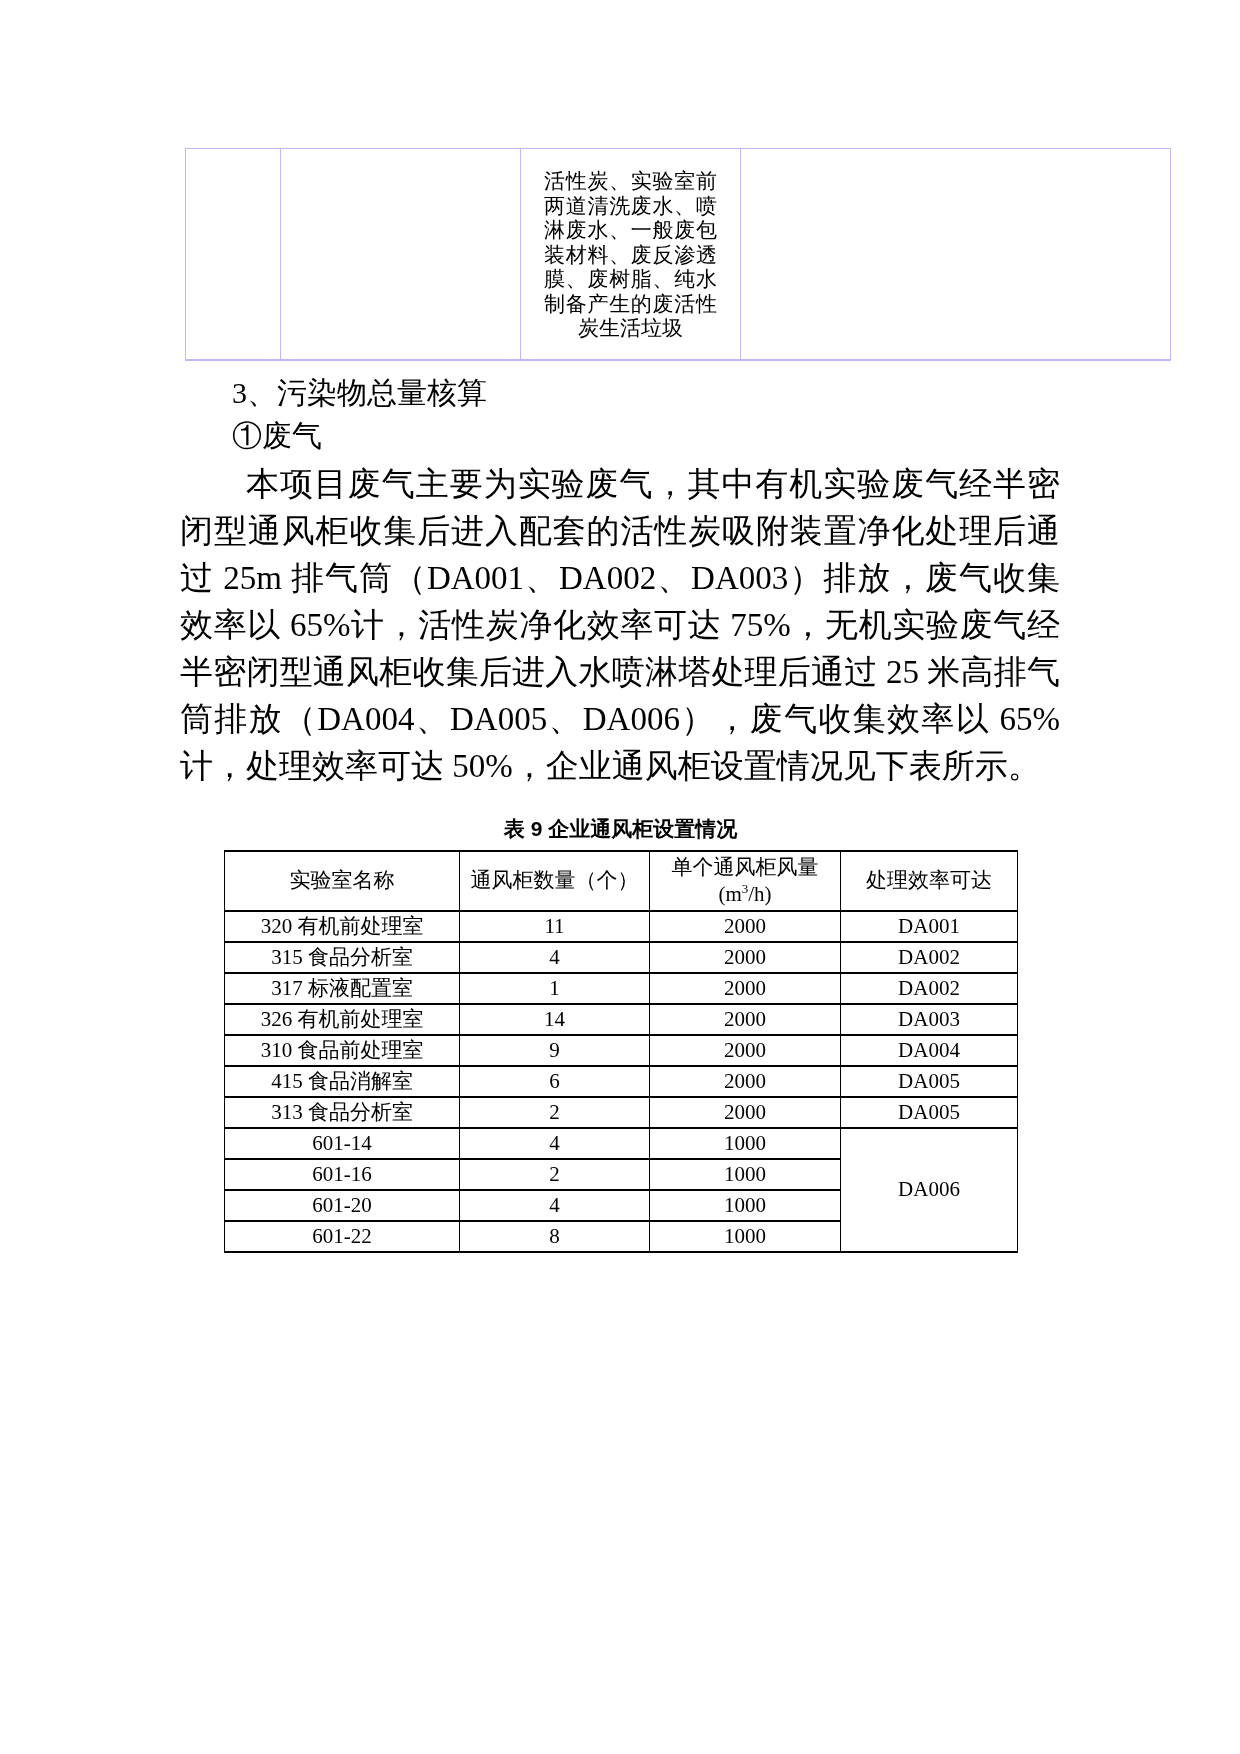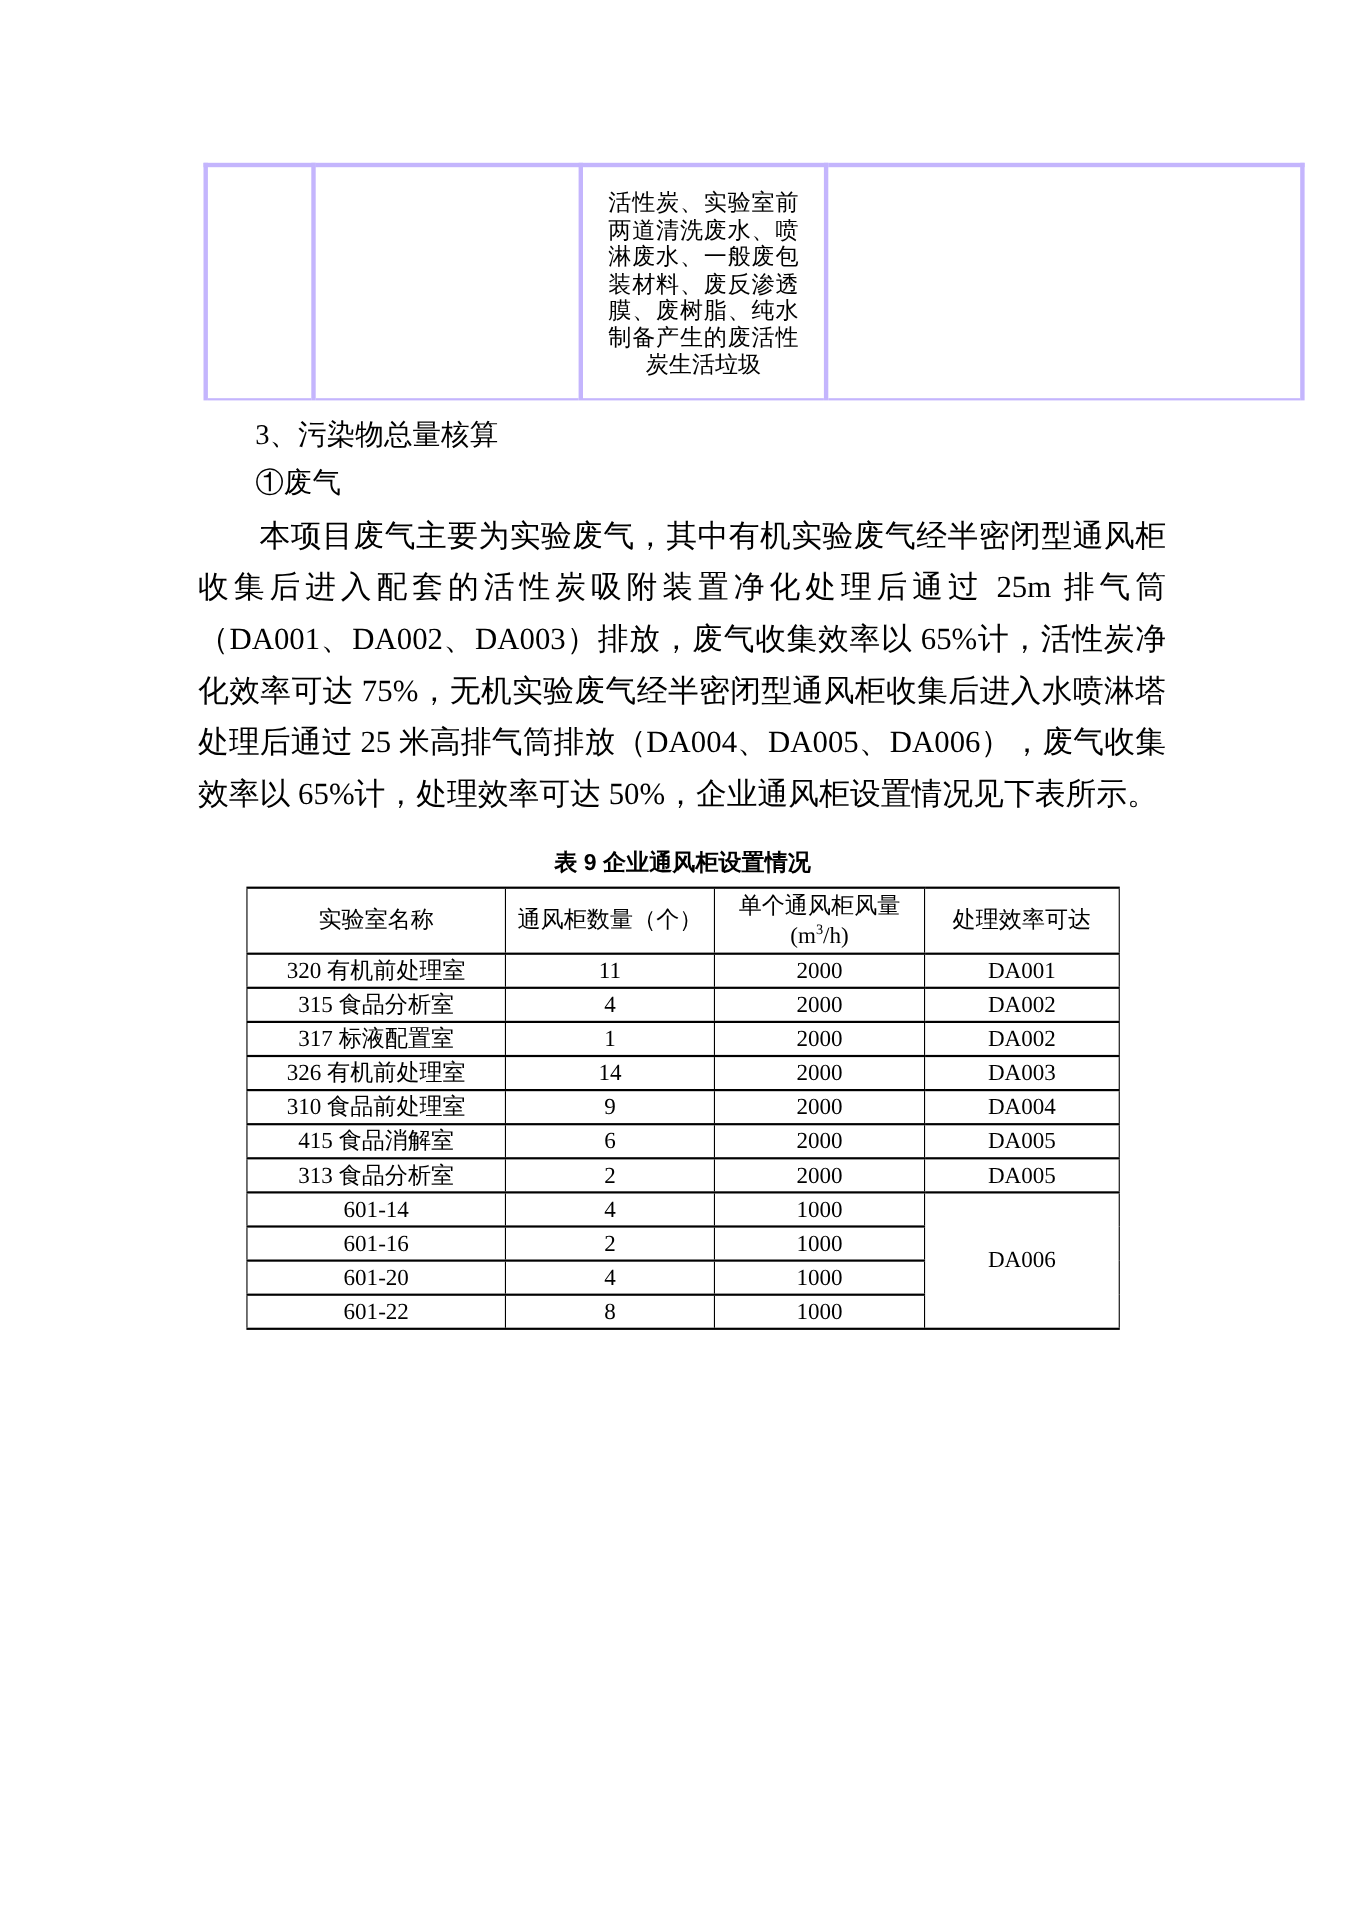--- a/index.html
+++ b/index.html
@@ -6,40 +6,40 @@
   body{
     width:1240px;height:1754px;background:#ffffff;color:#000000;
     font-family:"Liberation Serif","DejaVu Serif",serif;
     overflow:hidden;position:relative;
   }
   
   .cont-table{
     border-collapse:collapse;margin:148px 0 0 185px;table-layout:fixed;
   }
   .cont-table td{
-    border:4px solid #c4b5fd;vertical-align:top;padding:16px;
+    border:1px solid #c4b5fd;vertical-align:top;padding:16px;
   }
   .cont-table td.c1{width:62px;}
   .cont-table td.c2{width:207px;}
   .cont-table td.c3{width:187px;}
   .cont-table td.c4{width:397px;}
   .cont-table tr{height:200px;}
   .cont-table td{border-bottom-width:2px;}
   .waste-text{
     font-size:21px;line-height:24.5px;padding:4px 7px 2px 7px;
     text-align:justify;text-align-last:center;
   }
   
   .heading{
-    margin:12px 0 0 180px;font-size:26px;line-height:40px;text-indent:52px;
+    margin:12px 0 0 180px;font-size:30px;line-height:40px;text-indent:52px;
     width:880px;
   }
   .heading.sub{margin-top:3px;}
   .body-par{
-    margin:5px 12px 0 180px;width:880px;font-size:28px;line-height:47px;
+    margin:5px 12px 0 180px;width:880px;font-size:33px;line-height:47px;
     text-indent:2em;text-align:justify;
   }
   
   .t9-title{
     margin:26px 0 8px 224px;width:793px;text-align:center;
     font-weight:bold;font-size:21px;line-height:26px;
     font-family:"Liberation Sans","DejaVu Sans",sans-serif;
   }
   .t9{
     border-collapse:collapse;table-layout:fixed;margin-left:224px;width:793px;

